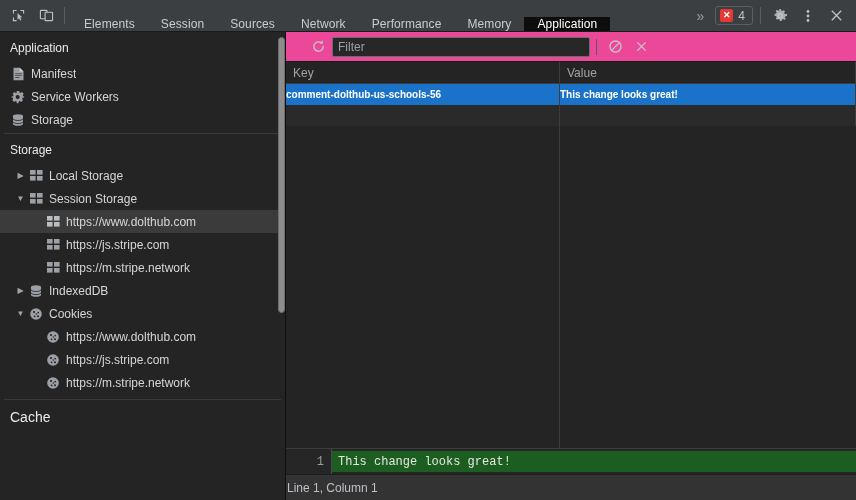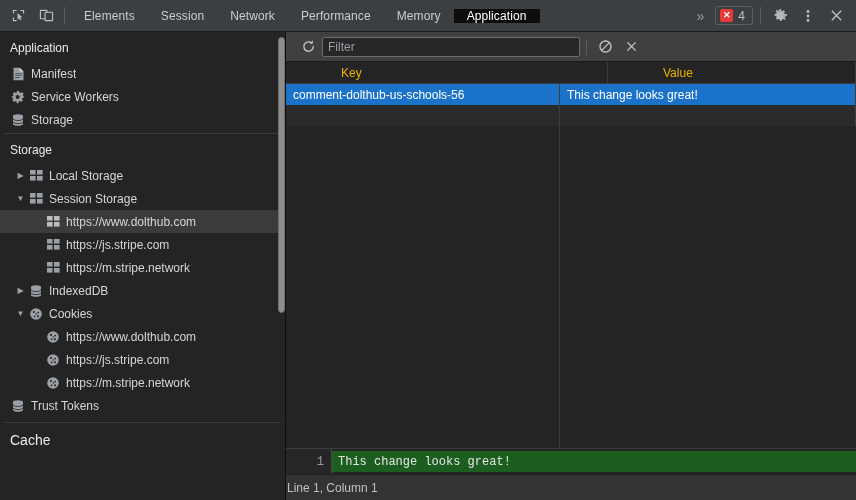--- a/index.html
+++ b/index.html
@@ -21,21 +21,21 @@
     position: relative;
   }
   .tb-iconbtn {
     width: 28px; display: flex; align-items: center; justify-content: center;
     color: #9aa0a6;
   }
   .tb-iconbtn:first-child { margin-left: 4px; }
   .tb-sep {
     width: 1px; background: #5a5d5f; margin: 7px 6px 7px 4px; flex: 0 0 1px;
   }
-  .tabs { display: flex; align-items: center; }
+  .tabs { display: flex; align-items: flex-end; }
   .tab {
     display: flex; align-items: center; padding: 0 13px;
     font-size: 12px; color: #c9cdd1; white-space: nowrap;
     letter-spacing: .1px;
   }
   .tab.active { background: #0d0d0d; color: #ffffff; }
   .tb-right { margin-left: auto; display: flex; align-items: stretch; }
   .more-btn {
     display: flex; align-items: center; padding: 0 9px; color: #9aa0a6; font-size: 14px;
   }
@@ -94,22 +94,22 @@
     background: #8d8d8d; border-radius: 4px; border: 1px solid #6e6e6e;
   }
   .cache-head {
     font-size: 14px; color: #e8eaed; padding: 9px 0 0 10px;
   }
 
   
   .main { flex: 1 1 auto; display: flex; flex-direction: column; min-width: 0; background: #242424; }
   .maintools {
     height: 30px; flex: 0 0 30px;
-    background: #404040; display: flex; align-items: center;
-    padding: 0 10px; gap: 2px;
+    background: #ec4899; display: flex; align-items: center;
+    padding: 0 20px; gap: 2px;
     border-bottom: 1px solid #1b1b1b;
   }
   .mt-btn {
     width: 24px; height: 22px; display: flex; align-items: center; justify-content: center;
     color: #c4c7c9;
   }
   .filter-input {
     flex: 0 0 258px; height: 20px;
     background: #272727; border: 1px solid #6a6d6f; border-radius: 2px;
     color: #cfd2d4; font-size: 12px; padding: 0 5px;
@@ -119,31 +119,31 @@
   .filter-input::placeholder { color: #9aa0a6; }
   .mt-vsep { width: 1px; height: 16px; background: #5a5d5f; margin: 0 4px; flex: 0 0 1px; }
 
   
   .grid { flex: 1 1 auto; display: flex; flex-direction: column; min-height: 0; background: #242424; position: relative; }
   .ghead {
     height: 22px; flex: 0 0 22px; display: flex;
     background: #242424; border-bottom: 1px solid #3d3d3d;
   }
   .gh {
-    font-size: 12px; color: #eab308; display: flex; align-items: center;
-    padding-left: 7px; border-right: 1px solid #3d3d3d; margin-left: 48px;
+    font-size: 12px; color: #a3a3a3; display: flex; align-items: center;
+    padding-left: 7px; border-right: 1px solid #3d3d3d;
   }
   .gcol1 { width: 274px; flex: 0 0 274px; }
   .gcol2 { flex: 1 1 auto; }
   .grow { height: 21px; display: flex; }
   .grow.sel { background: #1a73c8; }
   .grow .gc {
-    font-size: 12px; color: #d8dadc; display: flex; align-items: center;
-    padding-left: 7px; border-right: 1px solid #3d3d3d;
-    overflow: hidden; white-space: nowrap;
+    font-size: 10px; color: #d8dadc; display: flex; align-items: center;
+    padding-left: 0; border-right: 1px solid #3d3d3d;
+    overflow: hidden; white-space: nowrap; font-weight: bold;
   }
   .grow.sel .gc { color: #ffffff; border-right-color: #3d3d3d; }
   .grow.empty { background: #2a2a2a; }
   .grow.empty .gc { border-right: 1px solid #3d3d3d; }
   .gfill { flex: 1 1 auto; display: flex; }
   .gfill .fcol1 { width: 274px; flex: 0 0 274px; border-right: 1px solid #3d3d3d; }
   .gfill .fcol2 { flex: 1 1 auto; }
 
   
   .preview {
@@ -189,20 +189,23 @@
     </div>
     <div class="tb-sep"></div>
     <div class="tabs">
       <div class="tab">
           <span>Elements</span>
         </div>
       <div class="tab">
           <span>Session</span>
         </div>
       <div class="tab">
+          <span>Sources</span>
+        </div>
+      <div class="tab">
           <span>Network</span>
         </div>
       <div class="tab">
           <span>Performance</span>
         </div>
       <div class="tab">
           <span>Memory</span>
         </div>
       <div class="tab active">
           <span>Application</span>
@@ -414,33 +417,20 @@
               <circle cx="5" cy="5" r="1.05" fill="#242424"></circle>
                 <circle cx="9.2" cy="5.6" r=".85" fill="#242424"></circle>
               <circle cx="5.6" cy="9.3" r=".9" fill="#242424"></circle>
                 <circle cx="9" cy="9.2" r="1" fill="#242424"></circle>
               <circle cx="7.3" cy="7" r=".7" fill="#242424"></circle>
             </svg>
           </span>
           <span class="lbl">https://m.stripe.network</span>
         </div>
 
-        <div class="trow ind2">
-          <span class="ico">
-            <svg width="14" height="14" viewBox="0 0 14 14">
-              <ellipse cx="7" cy="3.1" rx="5" ry="1.9" fill="#9aa0a6"></ellipse>
-              <path d="M2 3.1v2.4c0 1.05 2.24 1.9 5 1.9s5-.85 5-1.9V3.1z" fill="#9aa0a6"></path>
-              <path d="M2 6.2v2.4c0 1.05 2.24 1.9 5 1.9s5-.85 5-1.9V6.2z" fill="#9aa0a6"></path>
-              <path d="M2 9.3v1.6c0 1.05 2.24 1.9 5 1.9s5-.85 5-1.9V9.3z" fill="#9aa0a6"></path>
-              <path d="M2 5.6c0 1.05 2.24 1.9 5 1.9s5-.85 5-1.9" fill="none" stroke="#242424" stroke-width=".8"></path>
-              <path d="M2 8.7c0 1.05 2.24 1.9 5 1.9s5-.85 5-1.9" fill="none" stroke="#242424" stroke-width=".8"></path>
-            </svg>
-          </span>
-          <span class="lbl">Trust Tokens</span>
-        </div>
       </div>
 
       <div class="sdiv" style="margin-top:5px"></div>
       <div class="cache-head">Cache</div>
 
       <div class="side-scroll"></div>
     </div>
 
     <div class="main">
 

